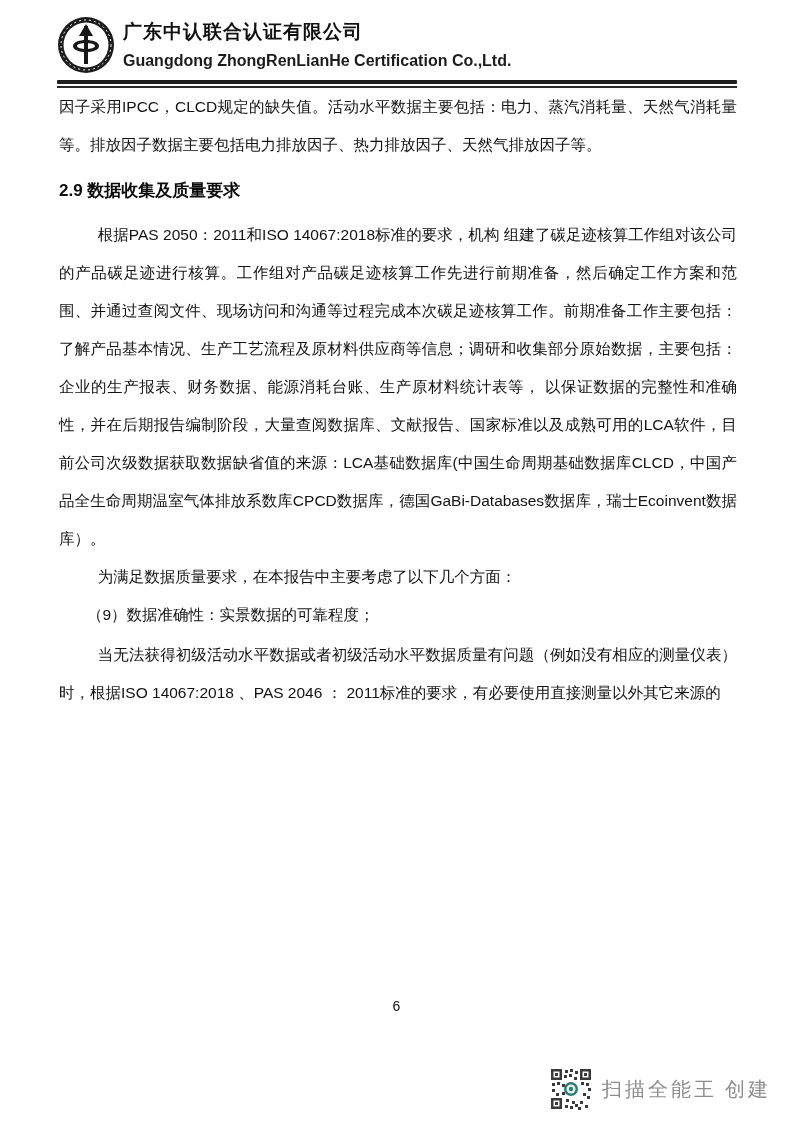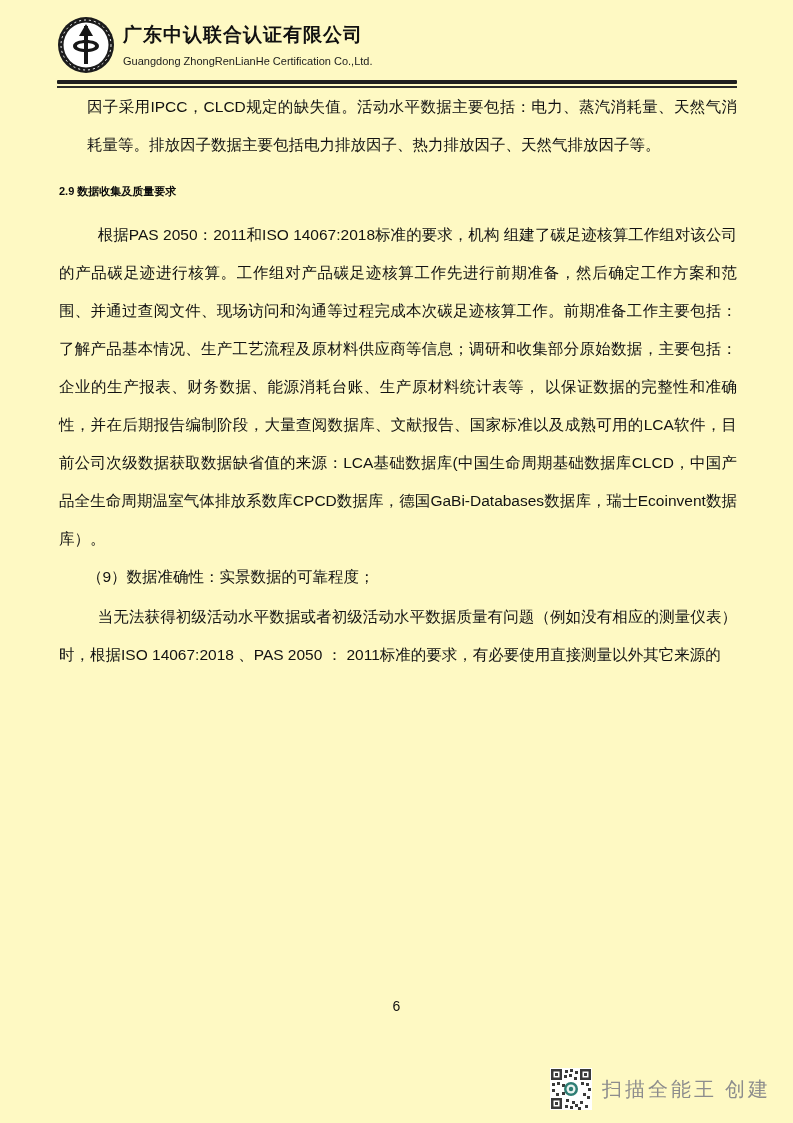--- a/index.html
+++ b/index.html
@@ -4,21 +4,21 @@
 <style>
   * { margin: 0; padding: 0; box-sizing: border-box; }
   html, body { background: #e8e8e8; }
   body { font-family: "Liberation Sans", "DejaVu Sans", sans-serif; }
 
   .page {
     position: relative;
     width: 793px;
     height: 1123px;
     margin: 0 auto;
-    background: #fef9c3;
+    background: #ffffff;
     overflow: hidden;
     color: #161616;
   }
 
   
   .header {
     position: absolute;
     left: 57px;
     top: 16px;
     width: 680px;
@@ -36,22 +36,22 @@
   }
   .titles { display: flex; flex-direction: column; }
   .company-zh {
     font-size: 19px;
     font-weight: bold;
     color: #111;
     letter-spacing: 1px;
     line-height: 1.3;
   }
   .company-en {
-    font-size: 11px;
-    font-weight: normal;
+    font-size: 16px;
+    font-weight: bold;
     color: #1c1c1c;
     margin-top: 8px;
   }
   .header-rule-thick {
     height: 4px;
     background: #1f1f1f;
     border-radius: 1px;
   }
   .header-rule-thin {
     height: 1.5px;
@@ -65,23 +65,23 @@
     left: 59px;
     top: 88px;
     width: 678px;
     font-size: 15.5px;
     line-height: 38px;
     text-align: justify;
     color: #121212;
     font-weight: 500;
   }
   .para { text-indent: 2.5em; }
-  .para.no-indent { text-indent: 0; margin-left: 28px; }
+  .para.no-indent { text-indent: 0; }
   .section-heading {
-    font-size: 11px;
+    font-size: 17px;
     font-weight: bold;
     color: #0c0c0c;
     margin: 8px 0 6px 0;
     text-indent: 0;
   }
   .list-item { text-indent: 1.8em; line-height: 34px; }
   .list-block { margin: 2px 0 4px 0; }
 
   
   .page-number {
@@ -139,27 +139,28 @@
     <div class="header-rule-thin"></div>
   </div>
 
   <div class="doc-body">
     <p class="para no-indent">因子采用IPCC，CLCD规定的缺失值。活动水平数据主要包括：电力、蒸汽消耗量、天然气消耗量等。排放因子数据主要包括电力排放因子、热力排放因子、天然气排放因子等。</p>
 
     <h2 class="section-heading">2.9 数据收集及质量要求</h2>
 
     <p class="para">根据PAS 2050：2011和ISO 14067:2018标准的要求，机构 组建了碳足迹核算工作组对该公司的产品碳足迹进行核算。工作组对产品碳足迹核算工作先进行前期准备，然后确定工作方案和范围、并通过查阅文件、现场访问和沟通等过程完成本次碳足迹核算工作。前期准备工作主要包括：了解产品基本情况、生产工艺流程及原材料供应商等信息；调研和收集部分原始数据，主要包括：企业的生产报表、财务数据、能源消耗台账、生产原材料统计表等， 以保证数据的完整性和准确性，并在后期报告编制阶段，大量查阅数据库、文献报告、国家标准以及成熟可用的LCA软件，目前公司次级数据获取数据缺省值的来源：LCA基础数据库(中国生命周期基础数据库CLCD，中国产品全生命周期温室气体排放系数库CPCD数据库，德国GaBi-Databases数据库，瑞士Ecoinvent数据库）。</p>
 
+    <p class="para">为满足数据质量要求，在本报告中主要考虑了以下几个方面：</p>
 
     <div class="list-block">
       <p class="list-item">（9）数据准确性：实景数据的可靠程度；</p>
     </div>
 
 
-    <p class="para">当无法获得初级活动水平数据或者初级活动水平数据质量有问题（例如没有相应的测量仪表）时，根据ISO 14067:2018 、PAS 2050 ： 2011标准的要求，有必要使用直接测量以外其它来源的</p>
+    <p class="para">当无法获得初级活动水平数据或者初级活动水平数据质量有问题（例如没有相应的测量仪表）时，根据ISO 14067:2018 、PAS 2046 ： 2011标准的要求，有必要使用直接测量以外其它来源的</p>
   </div>
 
   <div class="page-number">6</div>
 
   <div class="scan-watermark">
     <span class="qr-icon">
       <svg viewBox="0 0 42 42" width="42" height="42">
         <rect x="0" y="0" width="42" height="42" fill="#ffffff"></rect>
         <g fill="#3a3a3a">
 

